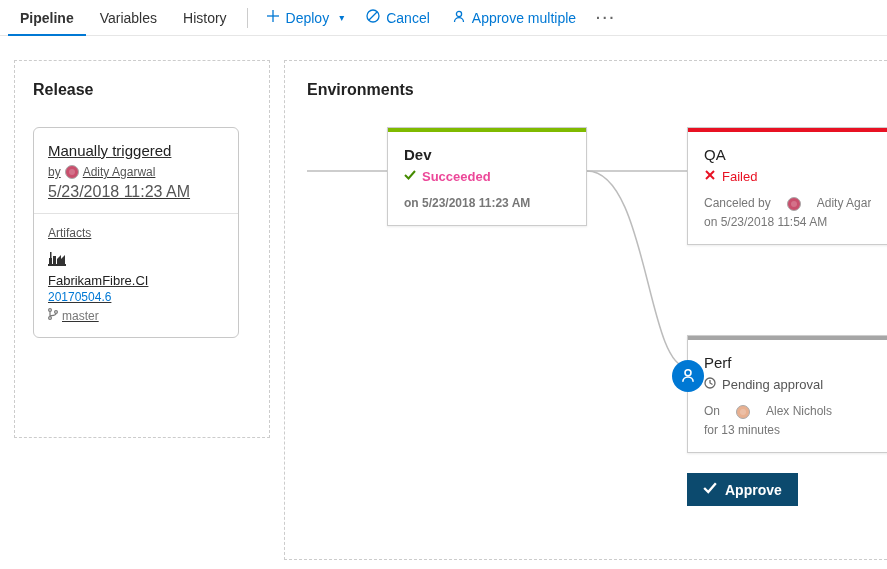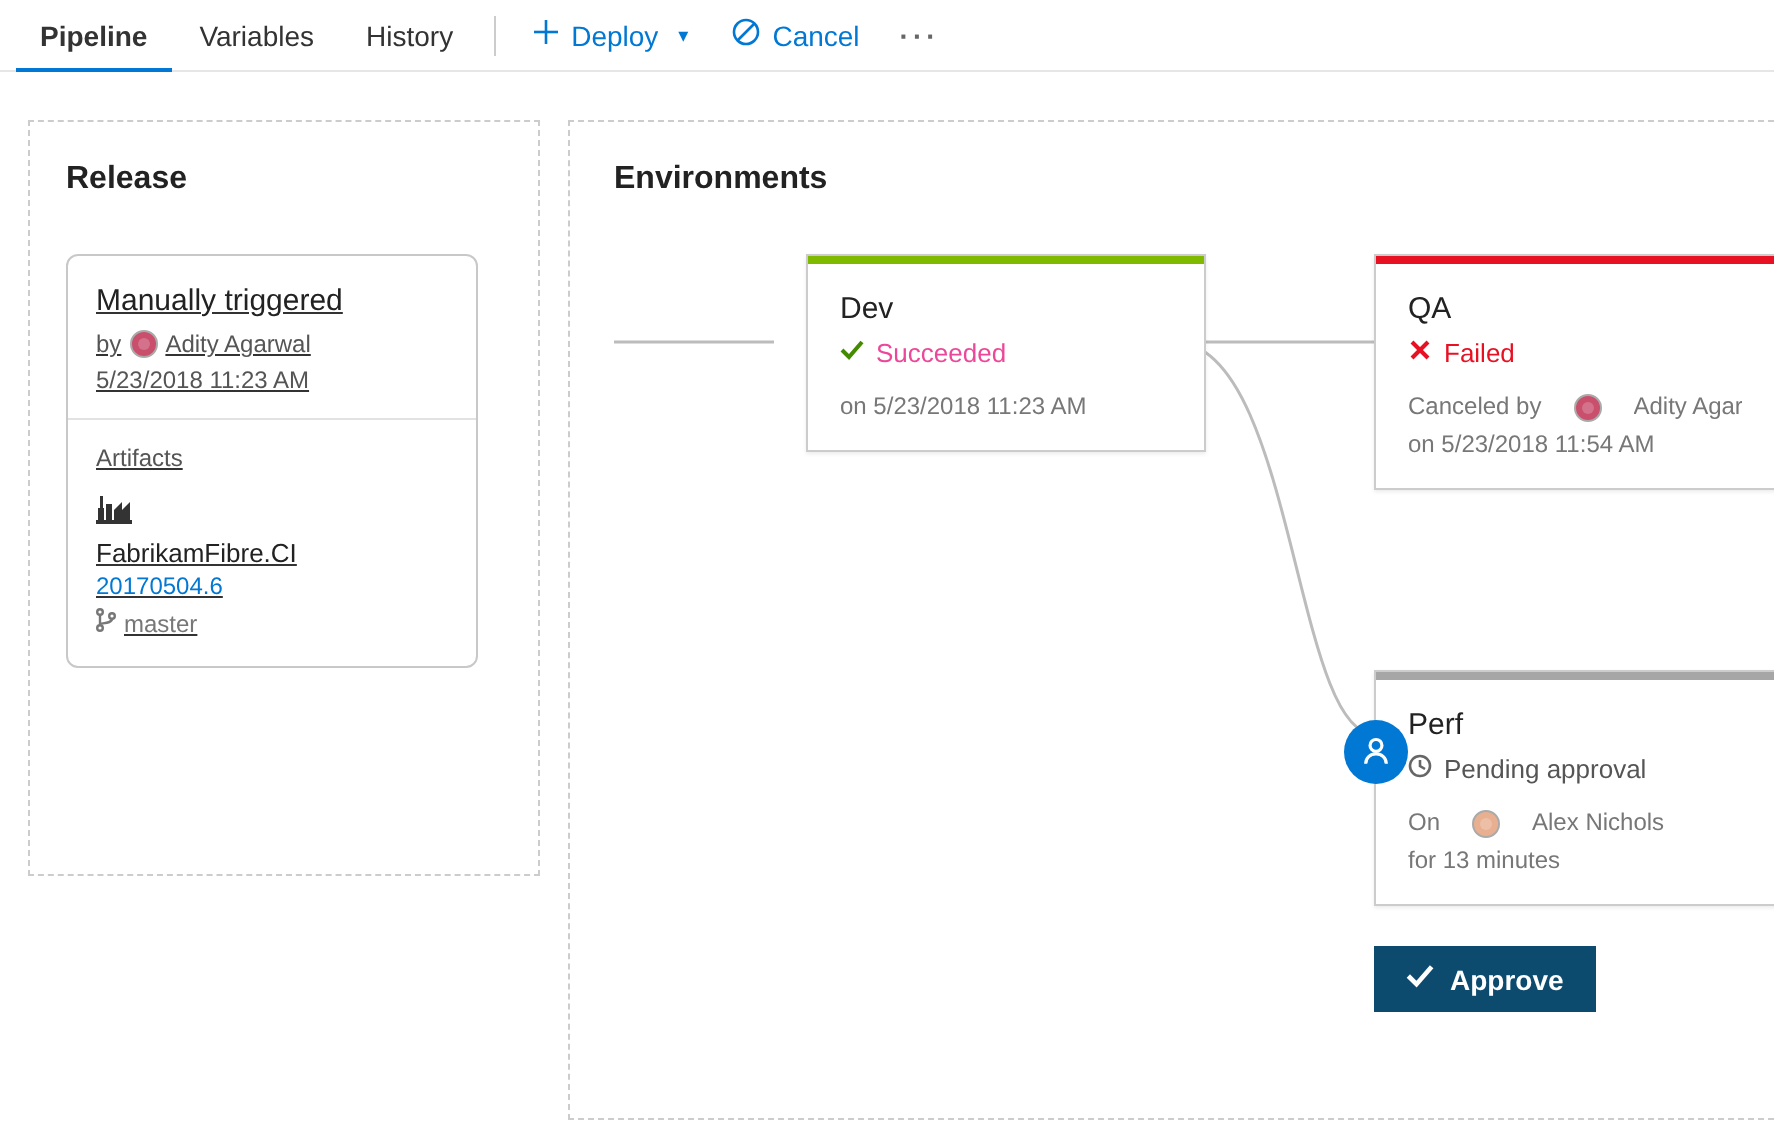--- a/index.html
+++ b/index.html
@@ -91,21 +91,21 @@
     width: 206px;
     background:#fff;
     text-decoration:underline;
   }
   .release-card .rc-top {
     padding: 14px 14px 12px 14px;
     border-bottom: 1px solid #e2e2e2;
   }
   .rc-title { font-size: 15px; color: #222; margin-bottom: 6px;}
   .rc-sub { font-size: 12px; color: #555; display:flex; align-items:center; gap:4px;}
-  .rc-date { font-size: 12px; color: #555; margin-top:4px;}
+  .rc-date { font-size: 16px; color: #555; margin-top:4px;}
   .avatar {
     width: 14px; height:14px; border-radius:50%;
     display:inline-block; background: #c94f6d; vertical-align:middle;
     border:1px solid #aaa;
     position:relative;
   }
   .avatar::after{
     content:""; position:absolute; inset:3px; border-radius:50%; background:#fff3;
   }
   .avatar.light { background:#e8b090;}
@@ -117,21 +117,21 @@
 
   
   .env-area { position:relative; height:430px; }
   .env-card {
     position:absolute;
     width: 200px;
     background:#fff;
     border:1px solid #ccc;
     box-shadow: 0 1px 2px rgba(0,0,0,0.08);
   }
-  .env-card.dev { left:96px; top:0; }
+  .env-card.dev { left:80px; top:0;font-weight:bold; }
   .env-card.qa { left:380px; top:0; width:208px;}
   .env-card.perf { left:380px; top:208px; width:208px;}
   .env-card .topbar { height:4px; width:100%; }
   .env-card .topbar.green { background:#7fba00;}
   .env-card .topbar.red { background:#e81123;}
   .env-card .topbar.grey { background:#a6a6a6;}
   .env-body { padding:14px 16px 12px 16px;}
   .env-name { font-size:15px; color:#222; margin-bottom:6px;}
   .env-status { font-size:13px; display:flex; align-items:center; gap:6px; margin-bottom:10px;}
   .env-status.green { color:#ec4899;}
@@ -178,20 +178,29 @@
   </div>
   <div class="toolbar-btn">
     <span>
       <svg width="14" height="14" viewBox="0 0 14 14" fill="none" stroke-width="1.3">
           <circle cx="7" cy="7" r="6"></circle>
           <line x1="3" y1="11" x2="11" y2="3"></line>
         </svg>
     </span>
     <span>Cancel</span>
   </div>
+  <div class="toolbar-btn">
+    <span>
+      <svg width="14" height="14" viewBox="0 0 14 14" fill="none" stroke-width="1.3">
+          <circle cx="7" cy="5" r="2.6"></circle>
+          <path d="M2.5 13c0-2.5 2-4.3 4.5-4.3S11.5 10.5 11.5 13"></path>
+        </svg>
+    </span>
+    <span>Approve multiple</span>
+  </div>
   <div class="toolbar-btn more">···</div>
 </div>
 
 <div class="main">
 
   <div class="panel-release">
     <h2 class="section-title">Release</h2>
 
     <div class="release-card">
       <div class="rc-top">

